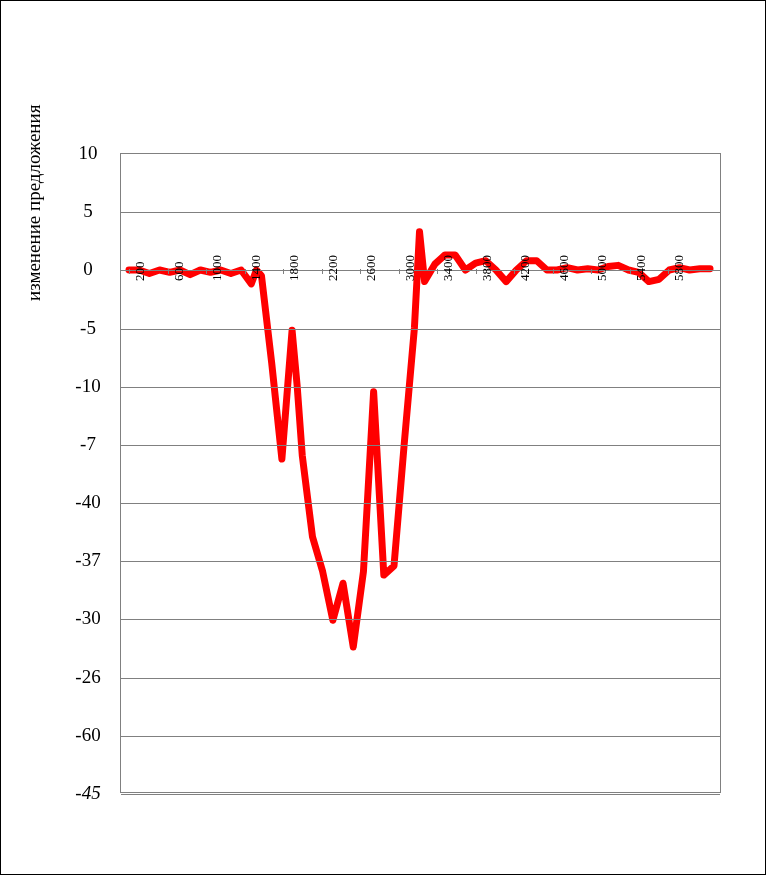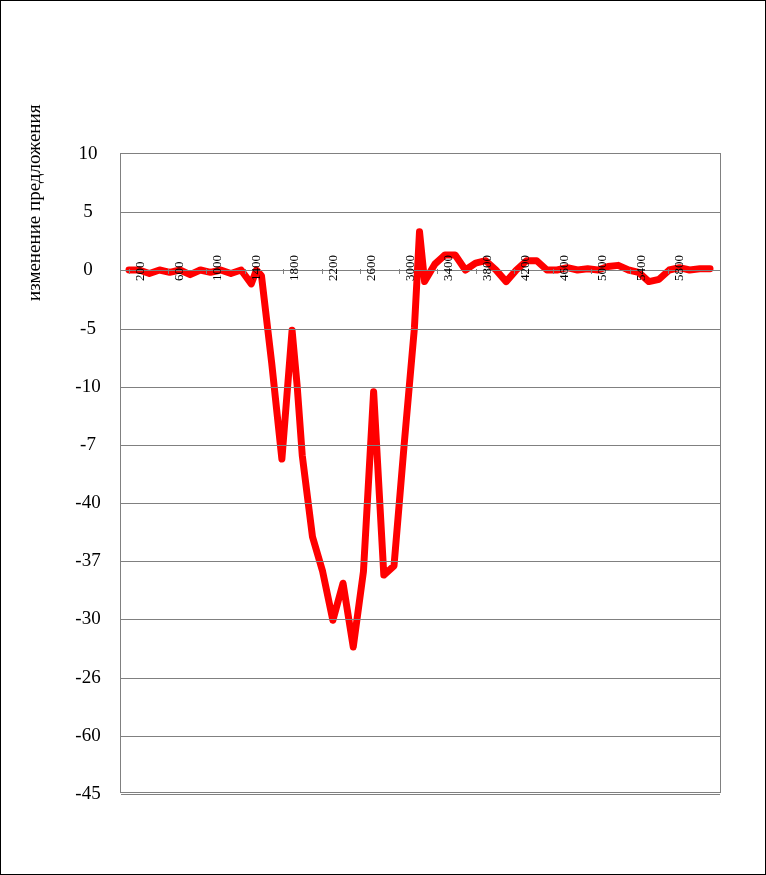--- a/index.html
+++ b/index.html
@@ -126,21 +126,21 @@
       <div class="ylabel-tick" style="top: 210.182px; left: 61px; position: absolute; width: 52px;">5</div>
       <div class="ylabel-tick" style="top: 268.364px; left: 61px; position: absolute; width: 52px;">0</div>
       <div class="ylabel-tick" style="top: 326.545px; left: 61px; position: absolute; width: 52px;">-5</div>
       <div class="ylabel-tick" style="top: 384.727px; left: 61px; position: absolute; width: 52px;">-10</div>
       <div class="ylabel-tick" style="top: 442.909px; left: 61px; position: absolute; width: 52px;">-7</div>
       <div class="ylabel-tick" style="top: 501.091px; left: 61px; position: absolute; width: 52px;">-40</div>
       <div class="ylabel-tick" style="top: 559.273px; left: 61px; position: absolute; width: 52px;">-37</div>
       <div class="ylabel-tick" style="top: 617.455px; left: 61px; position: absolute; width: 52px;">-30</div>
       <div class="ylabel-tick" style="top: 675.636px; left: 61px; position: absolute; width: 52px;">-26</div>
       <div class="ylabel-tick" style="top: 733.818px; left: 61px; position: absolute; width: 52px;">-60</div>
-      <div class="ylabel-tick" style="top: 792px; left: 61px; position: absolute; width: 52px;">-45</div>
+      <div class="ylabel-tick" style="top: 792px; left: 61px; position: absolute; width: 52px; font-style: italic;">-45</div>
     </div>
   <div id="x-ticks-host">
       <div class="xtick" style="left: 131px; top: 280.364px;">200</div>
       <div class="tick-mark" style="left: 128px; top: 268.364px;"></div>
       <div class="xtick" style="left: 169.526px; top: 280.364px;">600</div>
       <div class="tick-mark" style="left: 166.526px; top: 268.364px;"></div>
       <div class="xtick" style="left: 208.051px; top: 280.364px;">1000</div>
       <div class="tick-mark" style="left: 205.051px; top: 268.364px;"></div>
       <div class="xtick" style="left: 246.577px; top: 280.364px;">1400</div>
       <div class="tick-mark" style="left: 243.577px; top: 268.364px;"></div>

